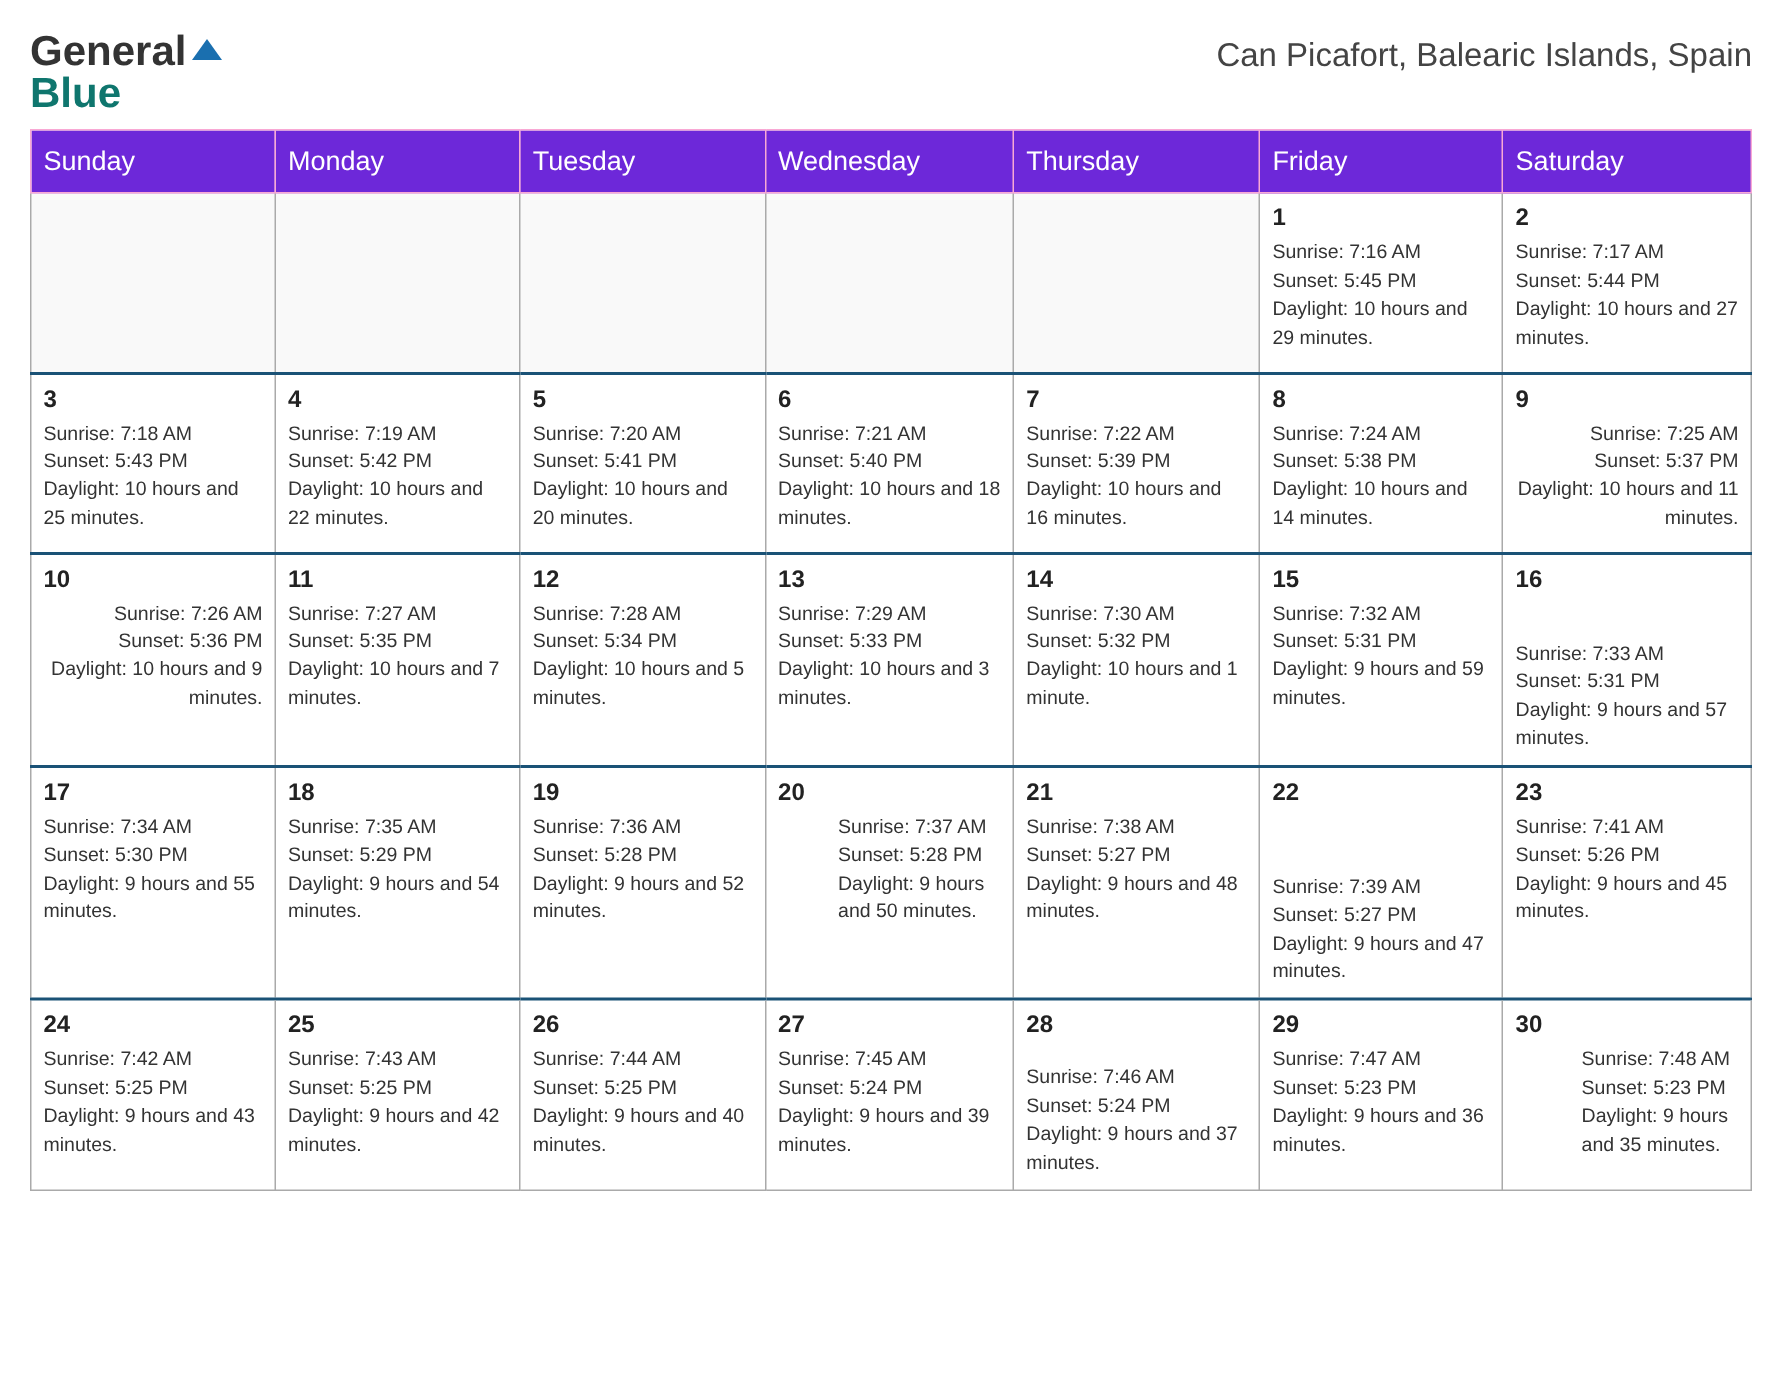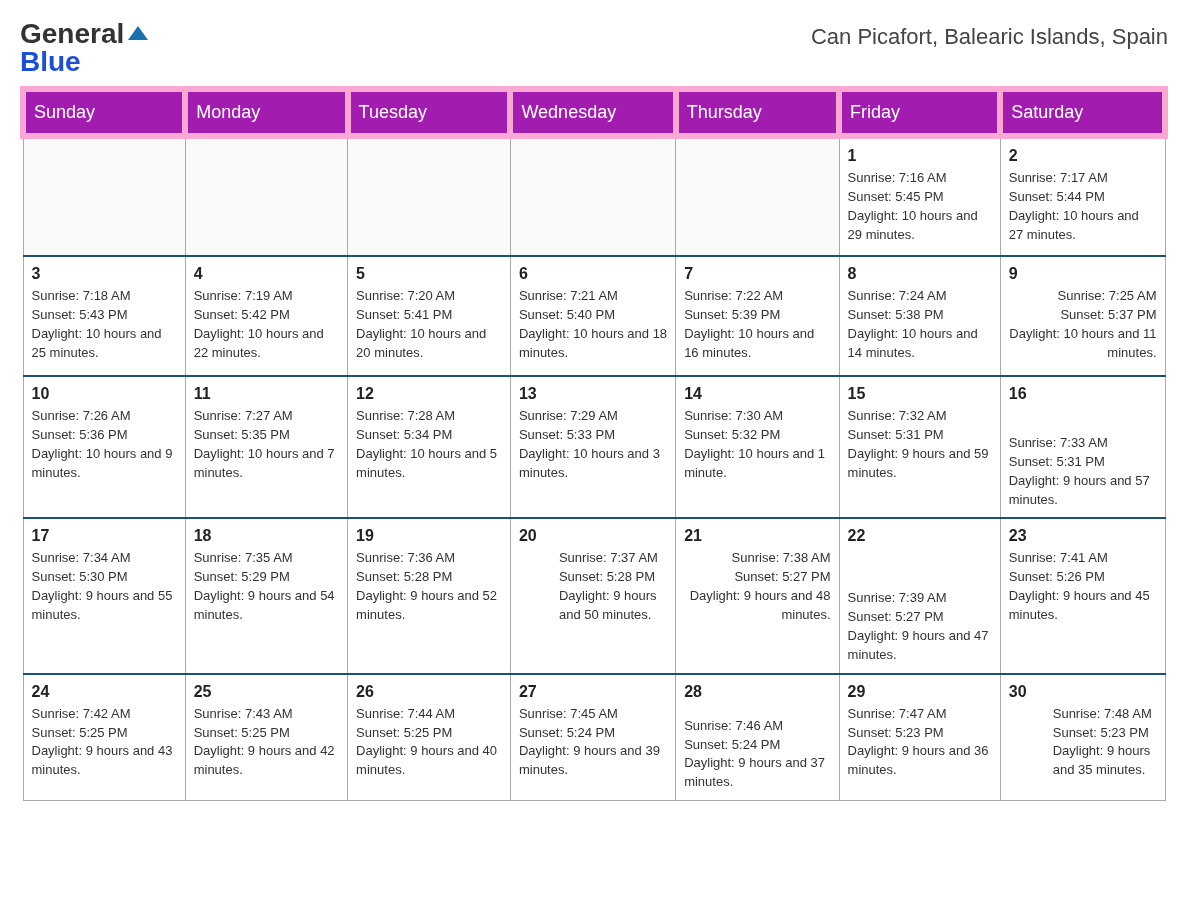--- a/index.html
+++ b/index.html
@@ -23,21 +23,21 @@
     }
     .logo-general {
       font-size: 28px;
       font-weight: bold;
       color: #333;
       line-height: 1;
     }
     .logo-blue {
       font-size: 28px;
       font-weight: bold;
-      color: #1d4ed8;
+      color: #0f766e;
       line-height: 1;
     }
     .logo-icon {
       width: 0;
       height: 0;
       border-left: 10px solid transparent;
       border-right: 10px solid transparent;
       border-bottom: 14px solid #1a6faf;
       display: inline-block;
       margin-left: 4px;
@@ -60,27 +60,27 @@
       font-size: 22px;
       color: #444;
       margin-top: 4px;
     }
     .calendar {
       width: 100%;
       border-collapse: collapse;
       margin-top: 10px;
     }
     .calendar th {
-      background-color: #a21caf;
+      background-color: #6d28d9;
       color: #fff;
       font-size: 18px;
       font-weight: normal;
       padding: 10px 8px;
       text-align: left;
-      border: 6px solid #f9a8d4;
+      border: 1px solid #f9a8d4;
     }
     .calendar td {
       border: 1px solid #aaa;
       vertical-align: top;
       padding: 8px;
       width: 170px;
       height: 120px;
       font-size: 13px;
       color: #333;
     }
@@ -191,21 +191,21 @@
         <td class="row-divider">
           <span class="day-num">9</span>
           <div class="day-info" style="white-space: pre-line; text-align: right;">Sunrise: 7:25 AM
 Sunset: 5:37 PM
 Daylight: 10 hours and 11 minutes.</div>
         </td>
       </tr>
       <tr>
         <td class="row-divider">
           <span class="day-num">10</span>
-          <div class="day-info" style="white-space: pre-line;">Sunrise: 7:26 AM
+          <div class="day-info" style="white-space: pre-line; text-align: right;">Sunrise: 7:26 AM
 Sunset: 5:36 PM
 Daylight: 10 hours and 9 minutes.</div>
         </td>
         <td class="row-divider">
           <span class="day-num">11</span>
           <div class="day-info" style="white-space: pre-line;">Sunrise: 7:27 AM
 Sunset: 5:35 PM
 Daylight: 10 hours and 7 minutes.</div>
         </td>
         <td class="row-divider">
@@ -259,21 +259,21 @@
 Daylight: 9 hours and 52 minutes.</div>
         </td>
         <td class="row-divider">
           <span class="day-num">20</span>
           <div class="day-info" style="white-space: pre-line; margin-left: 40px;">Sunrise: 7:37 AM
 Sunset: 5:28 PM
 Daylight: 9 hours and 50 minutes.</div>
         </td>
         <td class="row-divider">
           <span class="day-num">21</span>
-          <div class="day-info" style="white-space: pre-line; text-align: right;">Sunrise: 7:38 AM
+          <div class="day-info" style="white-space: pre-line;">Sunrise: 7:38 AM
 Sunset: 5:27 PM
 Daylight: 9 hours and 48 minutes.</div>
         </td>
         <td class="row-divider">
           <span class="day-num">22</span>
           <div class="day-info" style="white-space: pre-line; margin-top: 44px;">Sunrise: 7:39 AM
 Sunset: 5:27 PM
 Daylight: 9 hours and 47 minutes.</div>
         </td>
         <td class="row-divider">

